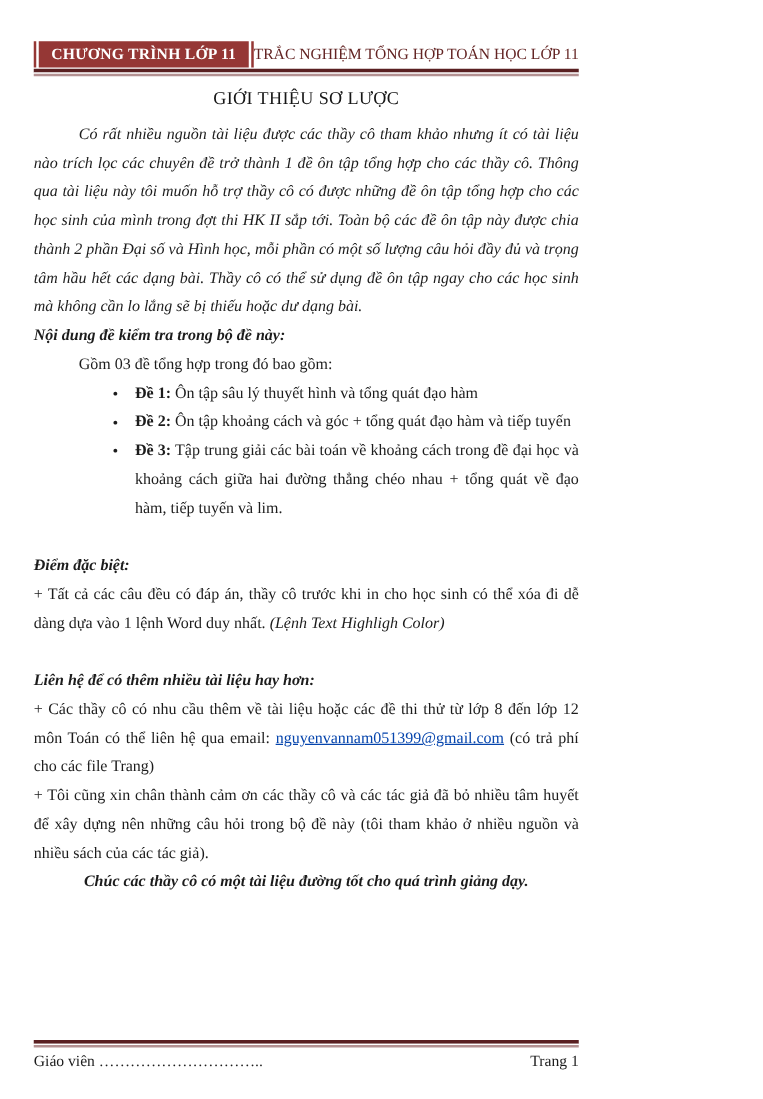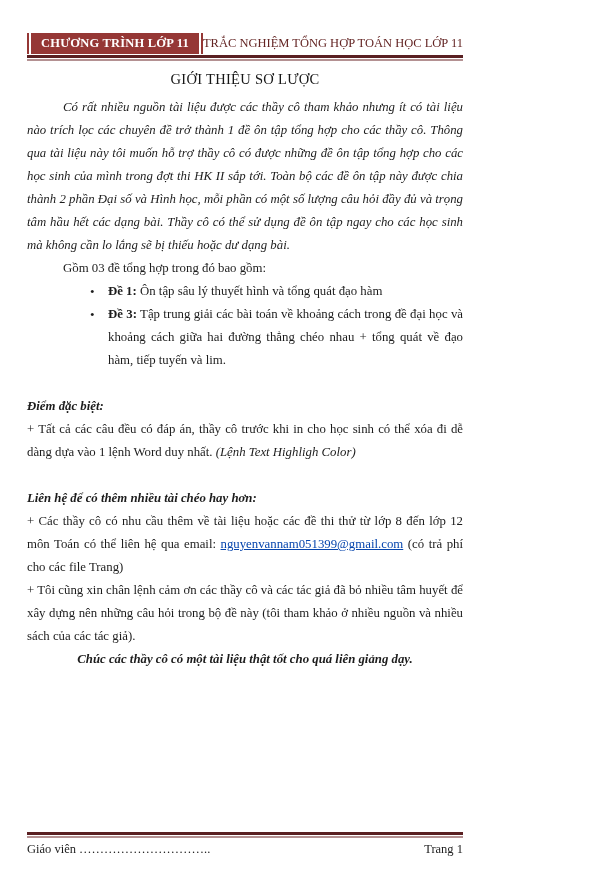--- a/index.html
+++ b/index.html
@@ -97,47 +97,51 @@
         <div class="thick"></div>
           <div class="gap"></div>
           <div class="thin"></div>
       </div>
     </div>
 
     <div class="doc-title">GIỚI THIỆU SƠ LƯỢC</div>
 
     <p class="body-text intro">Có rất nhiều nguồn tài liệu được các thầy cô tham khảo nhưng ít có tài liệu nào trích lọc các chuyên đề trở thành 1 đề ôn tập tổng hợp cho các thầy cô. Thông qua tài liệu này tôi muốn hỗ trợ thầy cô có được những đề ôn tập tổng hợp cho các học sinh của mình trong đợt thi HK II sắp tới. Toàn bộ các đề ôn tập này được chia thành 2 phần Đại số và Hình học, mỗi phần có một số lượng câu hỏi đầy đủ và trọng tâm hầu hết các dạng bài. Thầy cô có thể sử dụng đề ôn tập ngay cho các học sinh mà không cần lo lắng sẽ bị thiếu hoặc dư dạng bài.</p>
 
+    <div class="sec-heading">Nội dung đề kiểm tra trong bộ đề này:</div>
     <p class="body-text lead">Gồm 03 đề tổng hợp trong đó bao gồm:</p>
 
     <ul class="doc-list">
       <li>
         <span class="b">Đề 1:</span><span> Ôn tập sâu lý thuyết hình và tổng quát đạo hàm</span>
+      </li>
+      <li>
+        <span class="b">Đề 2:</span><span> Ôn tập khoảng cách và góc + tổng quát đạo hàm và tiếp tuyến</span>
       </li>
       <li>
         <span class="b">Đề 3:</span><span> Tập trung giải các bài toán về khoảng cách trong đề đại học và khoảng cách giữa hai đường thẳng chéo nhau + tổng quát về đạo hàm, tiếp tuyến và lim.</span>
       </li>
     </ul>
 
     <div class="spacer-sm"></div>
 
     <div class="sec-heading">Điểm đặc biệt:</div>
     <p class="body-text">
       <span>+ Tất cả các câu đều có đáp án, thầy cô trước khi in cho học sinh có thể xóa đi dễ dàng dựa vào 1 lệnh Word duy nhất. </span><span class="i">(Lệnh Text Highligh Color)</span>
     </p>
 
     <div class="spacer-sm"></div>
 
-    <div class="sec-heading">Liên hệ để có thêm nhiều tài chéo hay hơn:</div>
+    <div class="sec-heading">Liên hệ để có thêm nhiều tài liệu hay hơn:</div>
     <p class="body-text">
       <span>+ Các thầy cô có nhu cầu thêm về tài liệu hoặc các đề thi thử từ lớp 8 đến lớp 12 môn Toán có thể liên hệ qua email: </span><a class="email-link">nguyenvannam051399@gmail.com</a><span> (có trả phí cho các file Trang)</span>
     </p>
-    <p class="body-text">+ Tôi cũng xin chân lệnh cảm ơn các thầy cô và các tác giả đã bỏ nhiều tâm huyết để xây dựng nên những câu hỏi trong bộ đề này (tôi tham khảo ở nhiều nguồn và nhiều sách của các tác giả).</p>
+    <p class="body-text">+ Tôi cũng xin chân thành cảm ơn các thầy cô và các tác giả đã bỏ nhiều tâm huyết để xây dựng nên những câu hỏi trong bộ đề này (tôi tham khảo ở nhiều nguồn và nhiều sách của các tác giả).</p>
 
-    <div class="closing">Chúc các thầy cô có một tài liệu thật tốt cho quá liên giảng dạy.</div>
+    <div class="closing">Chúc các thầy cô có một tài liệu đường tốt cho quá trình giảng dạy.</div>
 
   </div>
 
   <div class="footer">
     <div class="dbl-rule">
       <div class="thick"></div>
         <div class="gap"></div>
         <div class="thin"></div>
     </div>
     <div class="footer-text">

